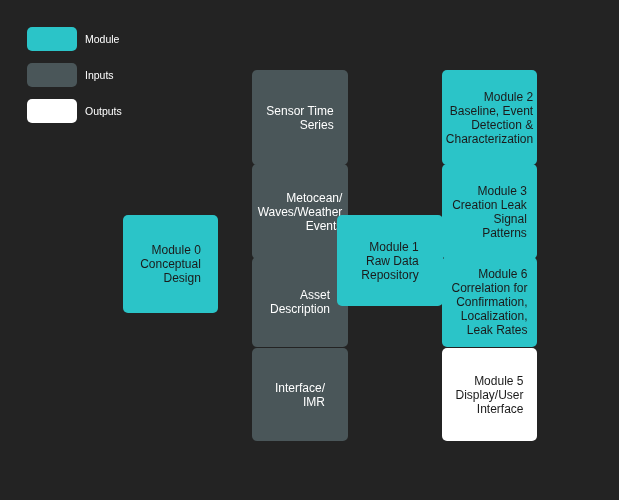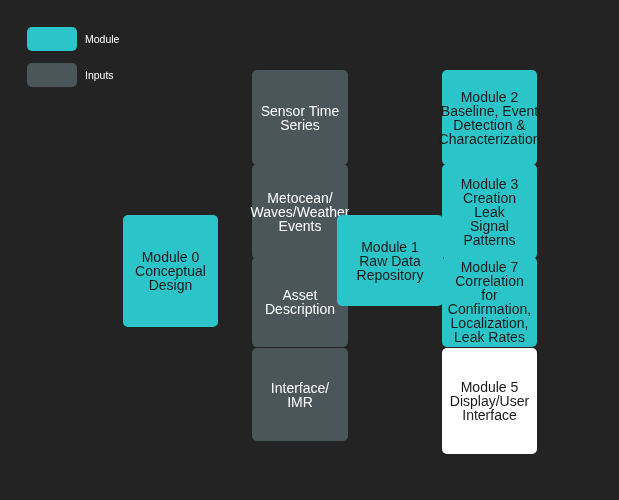--- a/index.html
+++ b/index.html
@@ -50,22 +50,22 @@
   }
 
   
   .node {
     position: absolute;
     box-sizing: border-box;
     border-radius: 5px;
     display: flex;
     align-items: center;
     justify-content: center;
-    text-align: center;
-    font-size: 14px;
+    text-align: right;
+    font-size: 12px;
     line-height: 14px;
     padding: 14px 5px;
     white-space: pre-line;
   }
   .node.input {
     background: #4a5659;
     color: #ffffff;
     margin-left: 24px;
   }
   .node.module {
@@ -87,25 +87,29 @@
     <div class="legend-row">
       <span class="legend-swatch" style="background: rgb(43, 196, 200);"></span>
       <span class="legend-label">Module</span>
     </div>
 
     <div class="legend-row">
       <span class="legend-swatch" style="background: rgb(74, 86, 89);"></span>
       <span class="legend-label">Inputs</span>
     </div>
 
+    <div class="legend-row">
+      <span class="legend-swatch" style="background: rgb(255, 255, 255);"></span>
+      <span class="legend-label">Outputs</span>
+    </div>
 
   </div>
 
   <div id="nodes">
-      <div class="node module" style="left: 123px; top: 215px; width: 95px; height: 112px;">Module 0
+      <div class="node module" style="left: 123px; top: 215px; width: 95px; height: 98px;">Module 0
 Conceptual
 Design</div>
       <div class="node input" style="left: 228px; top: 70px; width: 96px; height: 95px;">Sensor Time
 Series</div>
       <div class="node input" style="left: 228px; top: 164px; width: 96px; height: 95px;">Metocean/
 Waves/Weather
 Events</div>
       <div class="node input" style="left: 228px; top: 257px; width: 96px; height: 90px;">Asset
 Description</div>
       <div class="node input" style="left: 228px; top: 348px; width: 96px; height: 93px;">Interface/
@@ -114,23 +118,23 @@
 Raw Data
 Repository</div>
       <div class="node module" style="left: 442px; top: 70px; width: 95px; height: 95px;">Module 2
 Baseline, Event
 Detection &amp;
 Characterization</div>
       <div class="node module" style="left: 442px; top: 164px; width: 95px; height: 95px;">Module 3
 Creation Leak
 Signal
 Patterns</div>
-      <div class="node module" style="left: 442px; top: 257px; width: 95px; height: 90px;">Module 7
+      <div class="node module" style="left: 442px; top: 257px; width: 95px; height: 90px;">Module 6
 Correlation for
 Confirmation,
 Localization,
 Leak Rates</div>
-      <div class="node output" style="left: 442px; top: 348px; width: 95px; height: 106px;">Module 5
+      <div class="node output" style="left: 442px; top: 348px; width: 95px; height: 93px;">Module 5
 Display/User
 Interface</div>
     </div>
 
 </div>
 
 </body></html>

